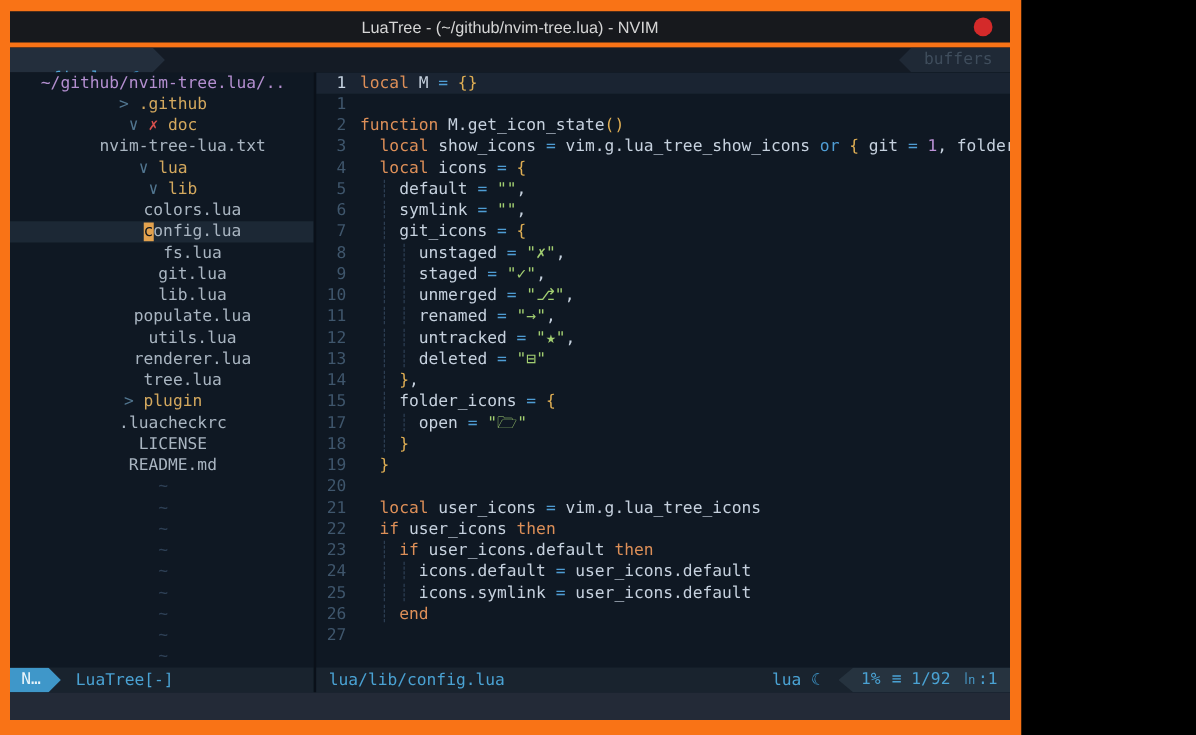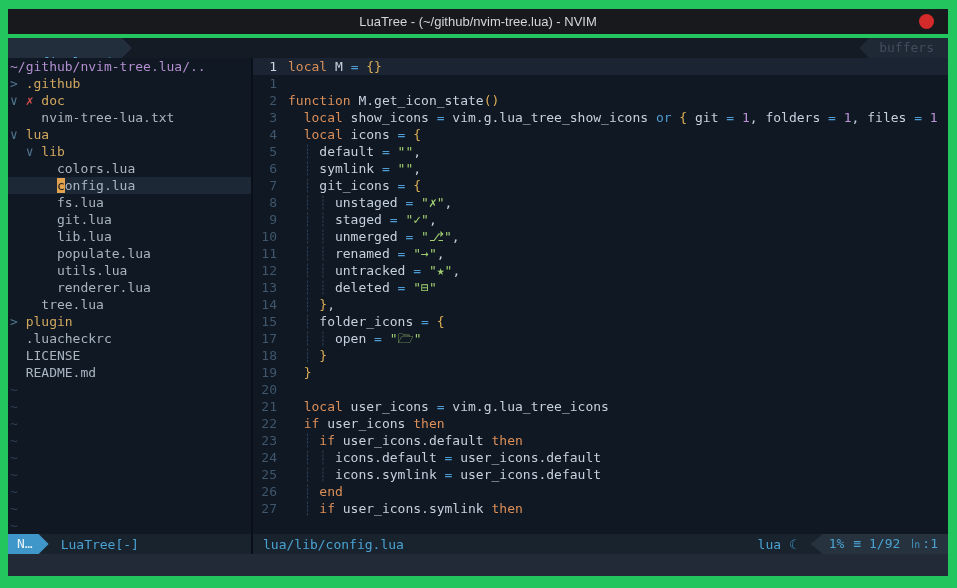--- a/index.html
+++ b/index.html
@@ -1,17 +1,17 @@
 <!DOCTYPE html>
 <html><head>
 <meta charset="utf-8">
 <style>
   * { margin:0; padding:0; box-sizing:border-box; }
   html,body { background:#000; }
-  .screen { position:relative; width:957px; height:588px; background:#22c55e; overflow:hidden;
+  .screen { position:relative; width:817px; height:588px; background:#f97316; overflow:hidden;
             font-family:"DejaVu Sans Mono", monospace; font-size:13px; line-height:17px; }
 
   
   .titlebar { position:absolute; top:9px; left:8px; right:9px; height:25px; background:#17191d;
               display:flex; align-items:center; justify-content:center;
               font-family:"Liberation Sans", sans-serif; font-size:13px; color:#d6d6d6; }
   .close-dot { position:absolute; right:14px; top:5px; width:15px; height:15px; border-radius:50%;
                background:#d42a2a; }
 
   
@@ -27,21 +27,21 @@
   .tab-buffers { background:#1f2936; color:#3f4d5c; padding:1px 14px 0 20px; height:20px;
                  clip-path:polygon(0 50%, 10px 0, 100% 0, 100% 100%, 10px 100%); }
 
   
   .body { flex:1 1 auto; display:flex; min-height:0; }
   .left-col { width:243px; flex:0 0 auto; display:flex; flex-direction:column; min-height:0; }
   .vsep { width:2px; background:#0a1019; flex:0 0 auto; }
   .right-col { flex:1 1 auto; display:flex; flex-direction:column; min-width:0; min-height:0; }
 
   .tree { flex:1 1 auto; overflow:hidden; padding-left:2px; }
-  .trow { height:17px; white-space:pre; }
+  .trow { height:17px; white-space:pre;text-align:center; }
   .trow.sel { background:#1c2835; margin-left:-2px; padding-left:2px; }
   .t-root { color:#b48fd0; }
   .t-folder { color:#d3a85e; }
   .t-file { color:#a9b5c1;margin-top:36px; }
   .t-ch { color:#51758f; }
   .t-gitx { color:#d8504d; }
   .t-tilde { color:#2d3f54; }
   .t-pl { color:#a9b5c1; }
   .t-cursor { background:#e3a24e; color:#10161d; }
 
@@ -156,21 +156,21 @@
             <div class="crow"><span class="gutter">17</span><span class="ctext"><span class="t-id">  </span><span class="t-ig">┊</span><span class="t-id"> </span><span class="t-ig">┊</span><span class="t-id"> open </span><span class="t-op">=</span><span class="t-id"> </span><span class="t-str">"🗁"</span></span></div>
             <div class="crow"><span class="gutter">18</span><span class="ctext"><span class="t-id">  </span><span class="t-ig">┊</span><span class="t-id"> </span><span class="t-br">}</span></span></div>
             <div class="crow"><span class="gutter">19</span><span class="ctext"><span class="t-id">  </span><span class="t-br">}</span></span></div>
             <div class="crow"><span class="gutter">20</span><span class="ctext"></span></div>
             <div class="crow"><span class="gutter">21</span><span class="ctext"><span class="t-id">  </span><span class="t-kw">local</span><span class="t-id"> user_icons </span><span class="t-op">=</span><span class="t-id"> vim.g.lua_tree_icons</span></span></div>
             <div class="crow"><span class="gutter">22</span><span class="ctext"><span class="t-id">  </span><span class="t-kw">if</span><span class="t-id"> user_icons </span><span class="t-kw">then</span></span></div>
             <div class="crow"><span class="gutter">23</span><span class="ctext"><span class="t-id">  </span><span class="t-ig">┊</span><span class="t-id"> </span><span class="t-kw">if</span><span class="t-id"> user_icons.default </span><span class="t-kw">then</span></span></div>
             <div class="crow"><span class="gutter">24</span><span class="ctext"><span class="t-id">  </span><span class="t-ig">┊</span><span class="t-id"> </span><span class="t-ig">┊</span><span class="t-id"> icons.default </span><span class="t-op">=</span><span class="t-id"> user_icons.default</span></span></div>
             <div class="crow"><span class="gutter">25</span><span class="ctext"><span class="t-id">  </span><span class="t-ig">┊</span><span class="t-id"> </span><span class="t-ig">┊</span><span class="t-id"> icons.symlink </span><span class="t-op">=</span><span class="t-id"> user_icons.default</span></span></div>
             <div class="crow"><span class="gutter">26</span><span class="ctext"><span class="t-id">  </span><span class="t-ig">┊</span><span class="t-id"> </span><span class="t-kw">end</span></span></div>
-            <div class="crow"><span class="gutter">27</span><span class="ctext"><span class="t-id">  </span><span class="t-ig">┊</span><span class="t-id"> </span><span class="t-kw">if</span><span class="t-id"> user_icons.symlink </span><span class="t-kw">then</span></span></div>
+            <div class="crow"><span class="gutter">27</span></div>
           </div>
         <div class="statusline">
           <div class="sl-path">lua/lib/config.lua</div>
           <div class="sl-spacer"></div>
           <div class="seg-filetype"><span>lua</span> <span class="lua-moon">☾</span></div>
           <div class="seg-info">
             <span>1%</span>
             <span><span class="icn">≡</span> <span>1/92</span></span>
             <span><span class="icn">㏑</span><span>:1</span></span>
           </div>

